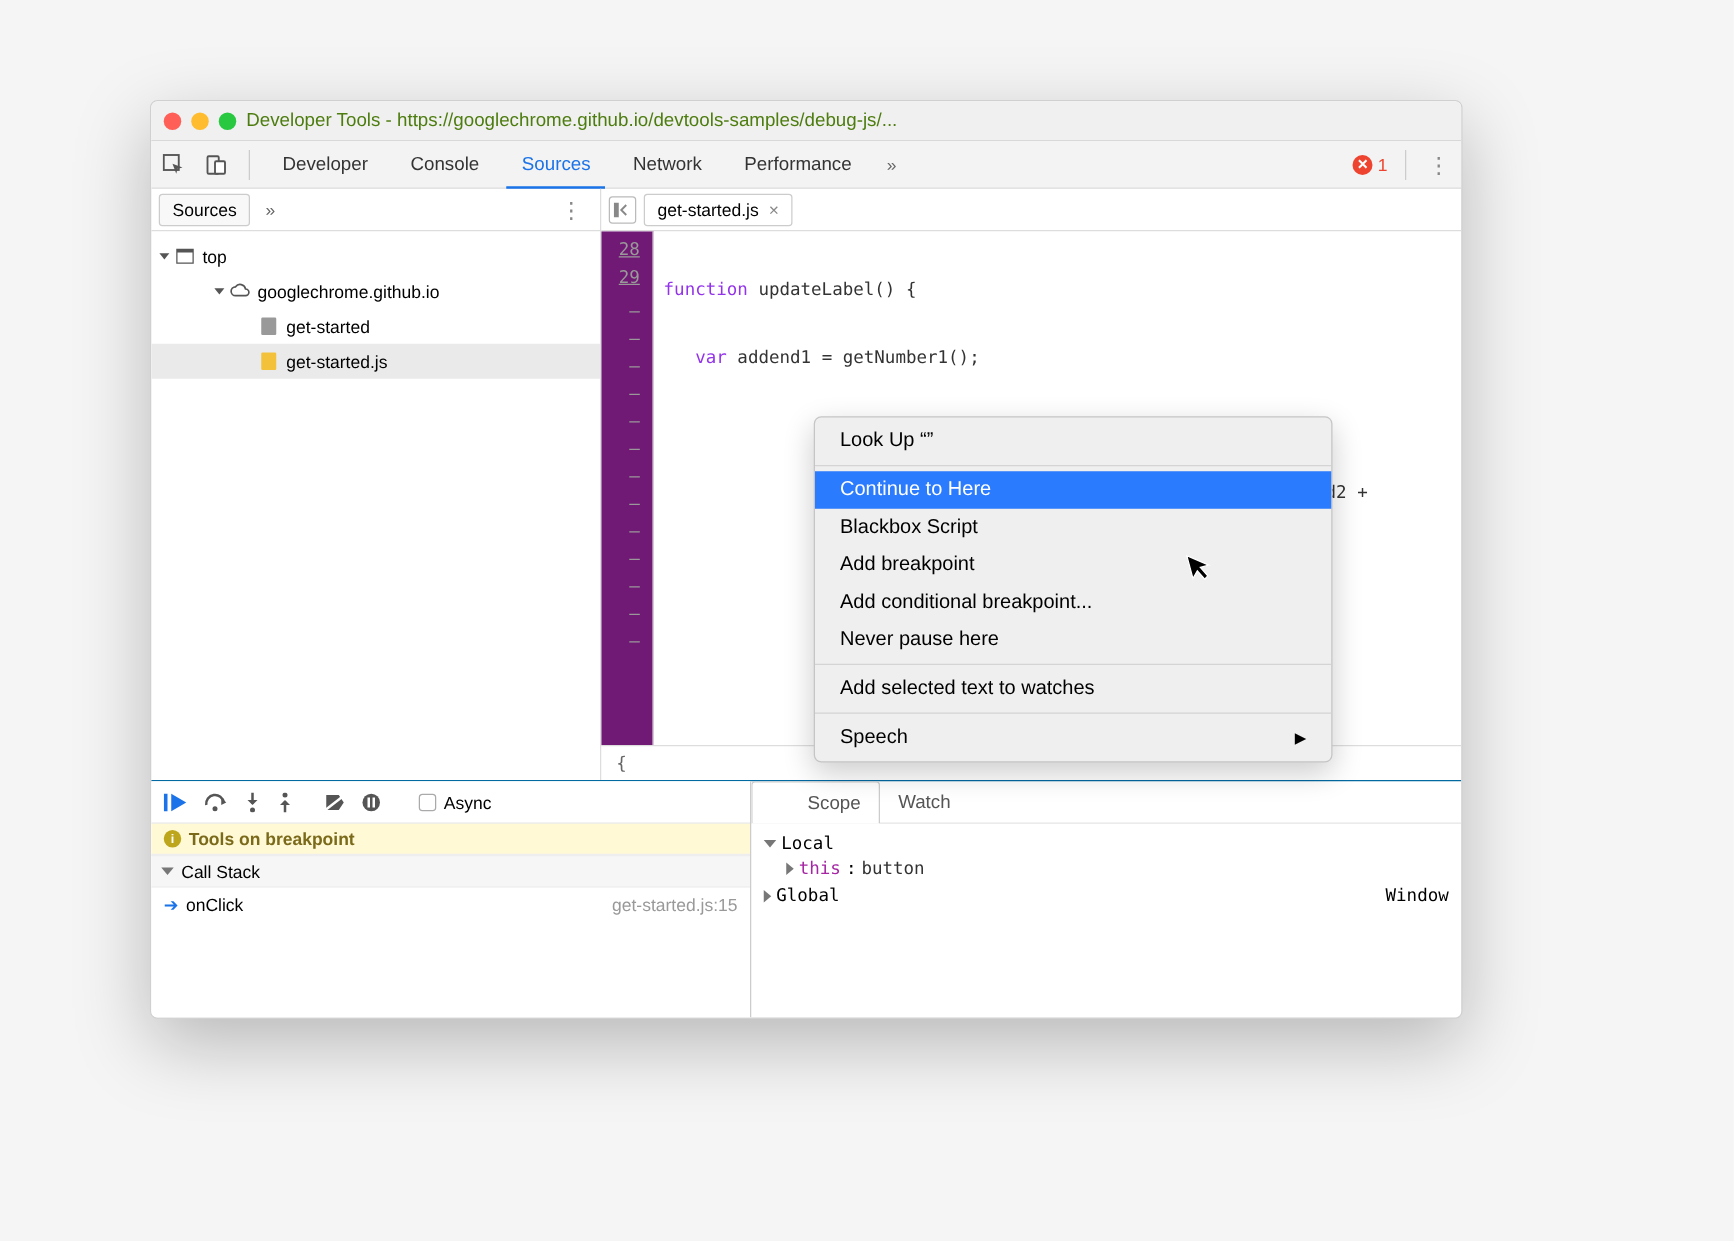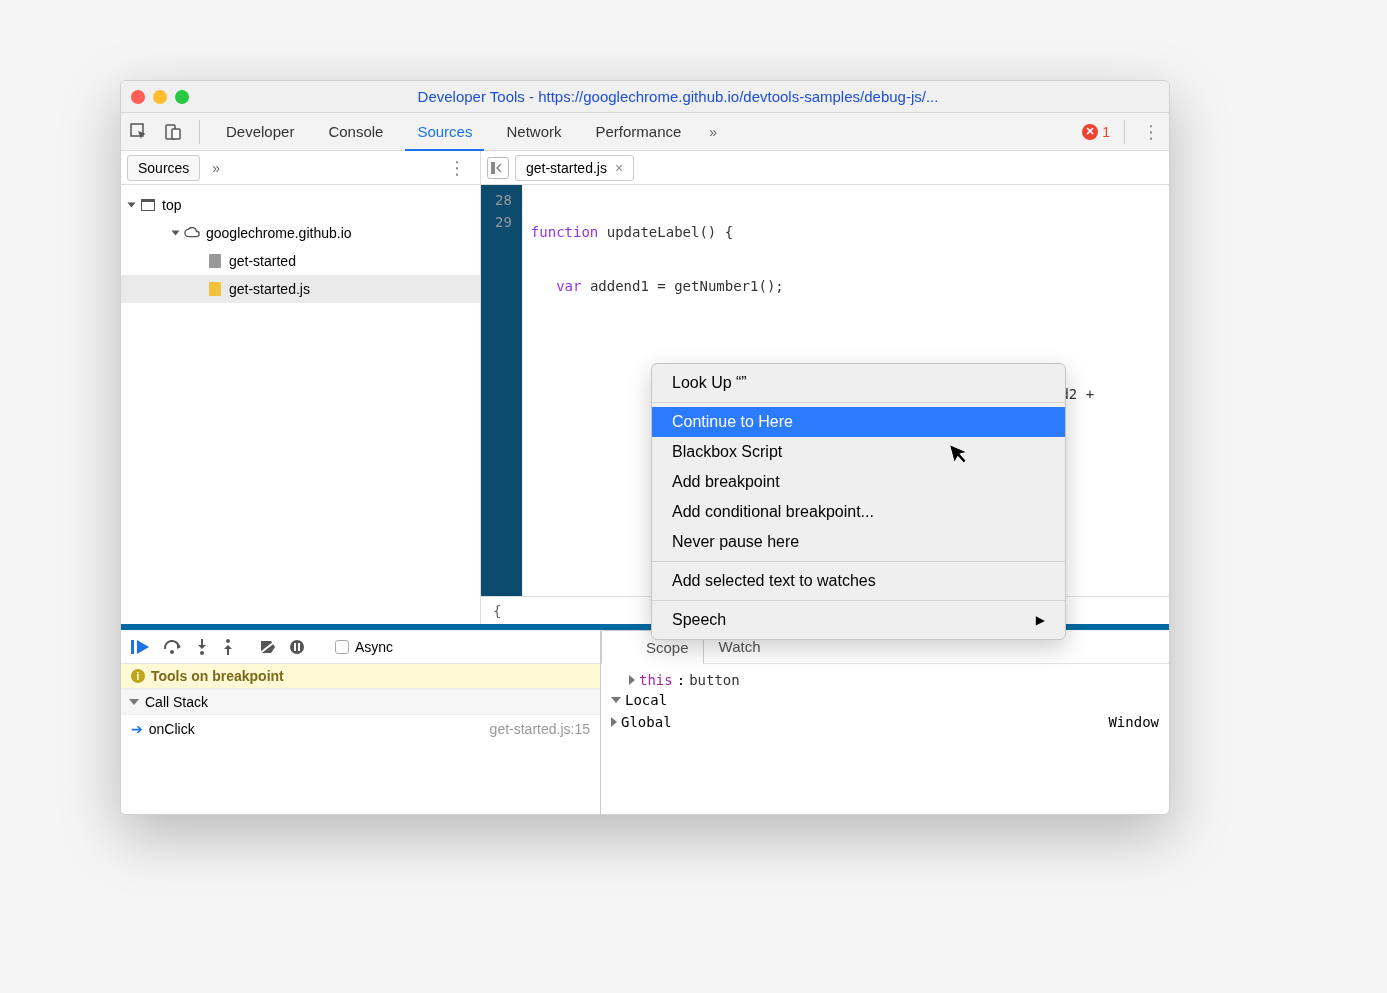--- a/index.html
+++ b/index.html
@@ -33,21 +33,21 @@
     display: flex;
     align-items: center;
     padding: 0 10px;
     gap: 8px;
   }
   .traffic-lights { display: flex; gap: 8px; }
   .traffic-light { width: 14px; height: 14px; border-radius: 50%; }
   .tl-red { background: #ff5f57; }
   .tl-yellow { background: #febc2e; }
   .tl-green { background: #28c840; }
-  .title { flex: 1; text-align: center; color: #1d4ed8; font-size: 15px; white-space: nowrap; overflow: hidden; text-overflow: ellipsis; }
+  .title { flex: 1; text-align: left; color: #4d7c0f; font-size: 15px; white-space: nowrap; overflow: hidden; text-overflow: ellipsis; }
   
   .toolbar {
     height: 38px;
     background: #f3f3f3;
     border-bottom: 1px solid #ddd;
     display: flex;
     align-items: center;
     padding: 0 6px;
     gap: 10px;
   }
@@ -76,31 +76,31 @@
   .folder-icon::before { content: ""; position: absolute; top: -3px; left: 0; width: 8px; height: 3px; background: #4fc3f7; border-radius: 1px 1px 0 0; }
   .file-icon { width: 12px; height: 14px; background: #999; border-radius: 1px; position: relative; }
   .file-icon.js { background: #f3c13a; }
   
   .editor-pane { flex: 1; display: flex; flex-direction: column; min-width: 0; }
   .editor-tabs { height: 34px; border-bottom: 1px solid #ddd; display: flex; align-items: center; gap: 6px; padding: 0 6px; }
   .collapse-btn { width: 22px; height: 22px; border: 1px solid #bbb; border-radius: 3px; display: flex; align-items: center; justify-content: center; color: #666; cursor: pointer; }
   .editor-tab { padding: 4px 10px; border: 1px solid #ccc; border-radius: 3px; background: #fff; display: flex; align-items: center; gap: 8px; font-size: 14px; }
   .editor-tab .close { color: #888; cursor: pointer; font-size: 14px; }
   .code-area { flex: 1; display: flex; font-family: Menlo, Consolas, monospace; font-size: 14px; overflow: hidden; position: relative; }
-  .gutter { background: #0c4a6e; color: #999; padding: 4px 10px 4px 14px; text-align: right; border-right: 1px solid #eee; user-select: none; }
+  .gutter { background: #701a75; color: #999; padding: 4px 10px 4px 14px; text-align: right; border-right: 1px solid #eee; user-select: none; text-decoration: underline; }
   .code { flex: 1; padding: 4px 0 4px 8px; white-space: pre; color: #333; position: relative; }
   .code-line { line-height: 22px; }
   .kw { color: #9333ea; }
   .str { color: #c41a16; }
   .brace-bar { height: 28px; border-top: 1px solid #ddd; padding: 0 12px; display: flex; align-items: center; color: #666; font-family: Menlo, monospace; }
   
   .context-menu {
     position: absolute;
     left: 530px;
-    top: 282px;
+    top: 252px;
     width: 415px;
     background: #efefef;
     border: 1px solid #c5c5c5;
     border-radius: 6px;
     box-shadow: 0 8px 24px rgba(0,0,0,0.2);
     font-size: 16px;
     padding: 4px 0;
     z-index: 100;
   }
   .menu-item { padding: 6px 20px; cursor: pointer; display: flex; align-items: center; justify-content: space-between; }
@@ -110,21 +110,21 @@
   .cursor-pointer {
     position: absolute;
     left: 830px;
     top: 360px;
     z-index: 200;
     font-size: 20px;
     color: #000;
     transform: rotate(-15deg);
   }
   
-  .debugger { height: 190px; border-top: 6px solid #0369a1; display: flex; }
+  .debugger { height: 190px; border-top: 1px solid #0369a1; display: flex; }
   .debug-left { width: 480px; border-right: 1px solid #ccc; display: flex; flex-direction: column; background: #fff; }
   .debug-toolbar { height: 34px; display: flex; align-items: center; gap: 12px; padding: 0 10px; border-bottom: 1px solid #e5e5e5; }
   .dbg-btn { color: #555; cursor: pointer; display: flex; align-items: center; }
   .dbg-resume { color: #1a73e8; }
   .async { display: flex; align-items: center; gap: 6px; margin-left: 6px; }
   .checkbox { width: 14px; height: 14px; border: 1px solid #aaa; border-radius: 3px; background: #fff; }
   .paused-bar { background: #fff9d6; color: #7a6a1a; padding: 4px 10px; font-size: 14px; font-weight: bold; display: flex; align-items: center; gap: 6px; border-bottom: 1px solid #eee; }
   .paused-bar .info-icon { width: 14px; height: 14px; border-radius: 50%; background: #bda61b; color: #fff; display: flex; align-items: center; justify-content: center; font-size: 10px; font-weight: bold; }
   .section-header { padding: 4px 8px; background: #f6f6f6; border-top: 1px solid #eee; border-bottom: 1px solid #eee; font-size: 14px; display: flex; align-items: center; gap: 6px; }
   .frame-row { display: flex; align-items: center; justify-content: space-between; padding: 6px 10px; font-size: 14px; }
@@ -341,29 +341,29 @@
         </div>
         <span class="frame-loc">get-started.js:15</span>
       </div>
     </div>
     <div class="debug-right">
       <div class="scope-tabs">
         <div class="scope-tab active">Scope</div>
         <div class="scope-tab">Watch</div>
       </div>
       <div class="scope-body">
+        <div class="scope-row">
+          <div class="caret-down"></div>
+          <span>Local</span>
+        </div>
         <div class="scope-row" style="padding-left:18px;">
           <div class="caret-right"></div>
           <span class="prop">this</span>
             <span>: </span>
           <span class="val">button</span>
-        </div>
-        <div class="scope-row">
-          <div class="caret-down"></div>
-          <span>Local</span>
         </div>
         <div class="scope-global">
           <div style="display:flex;align-items:center;gap:4px;">
             <div class="caret-right"></div>
             <span>Global</span>
           </div>
           <span>Window</span>
         </div>
       </div>
     </div>

